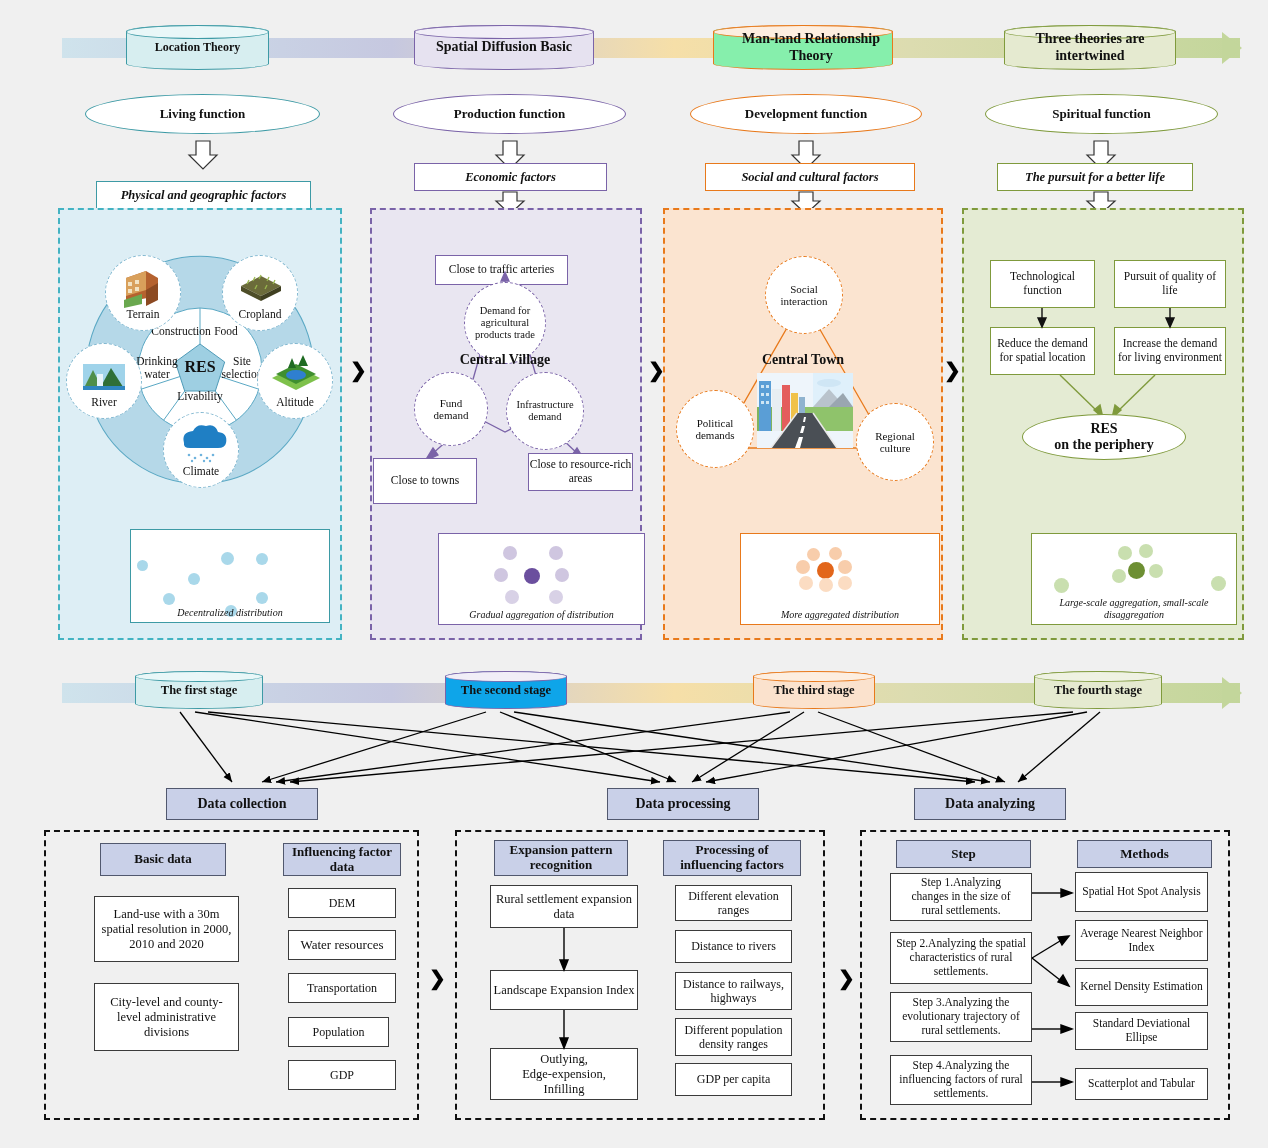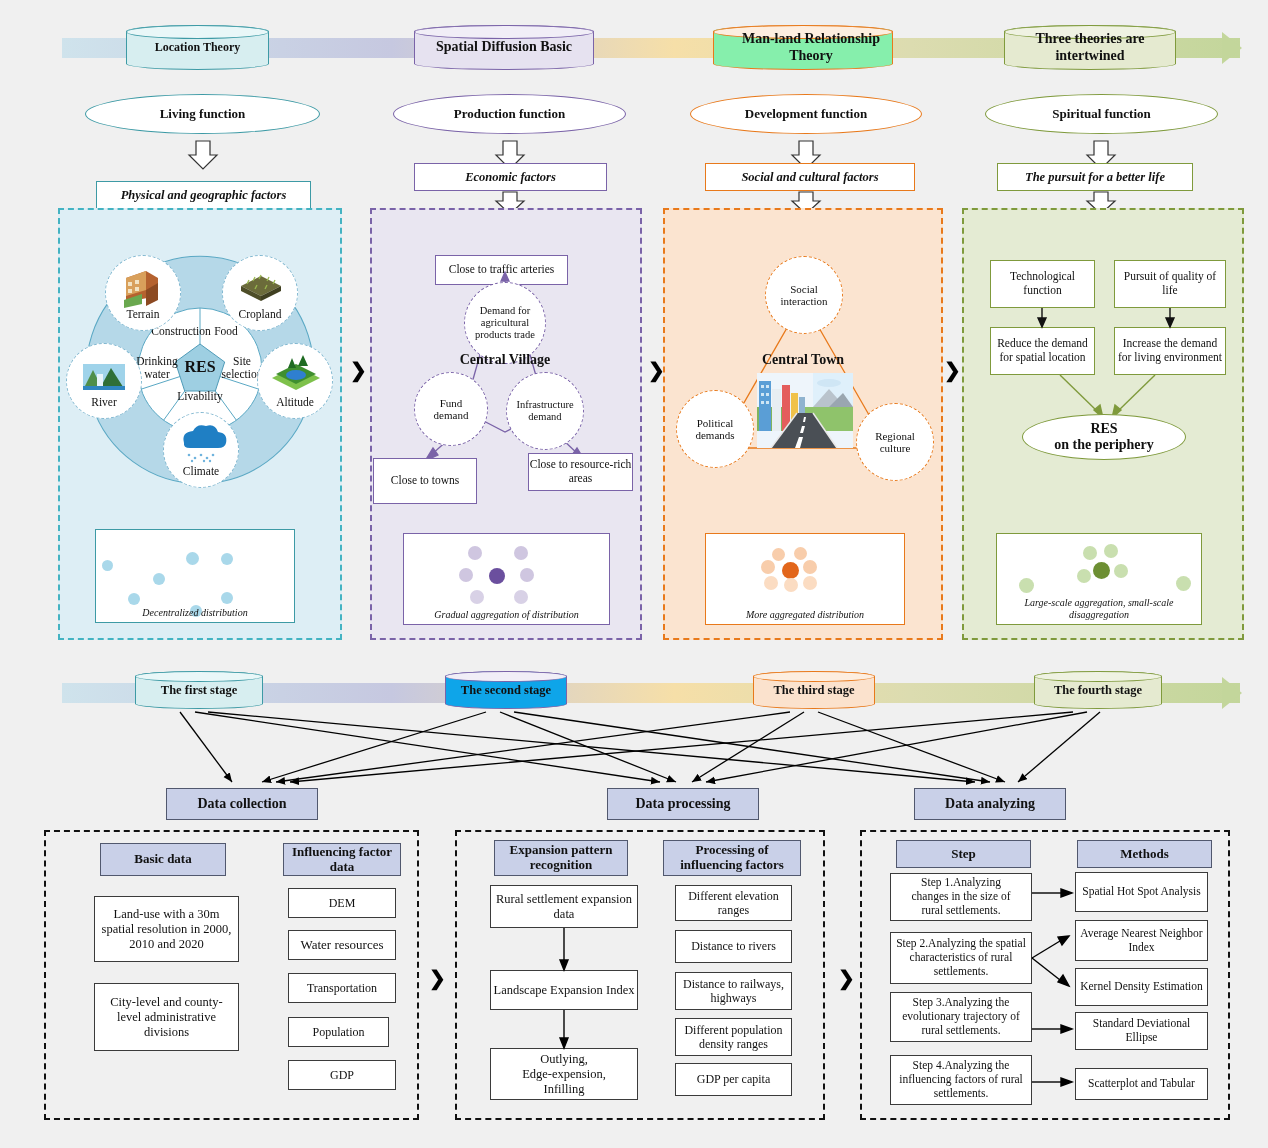--- a/index.html
+++ b/index.html
@@ -50,21 +50,21 @@
     background:#fff; text-align:center; color:#111; line-height:1.18;
   }
   .ibox { font-style:italic; font-weight:bold; }
 
   
   .panel { position:absolute; border:2px dashed; }
 
   .sep { position:absolute; font-size:20px; font-weight:bold; color:#000; line-height:1; }
 
   
-  .thumb { position:absolute; background:#fff; }
+  .thumb { position:absolute; background:#fff;margin-left:35px; }
   .thumb .cap2 {
     position:absolute; bottom:4px; left:0; right:0; text-align:center;
     font-style:italic; font-size:10px; color:#111; line-height:1.15;
   }
   .dot { position:absolute; border-radius:50%; }
 
   
   .dcirc {
     position:absolute; border-radius:50%; background:#fff;
     display:flex; align-items:center; justify-content:center; text-align:center;

